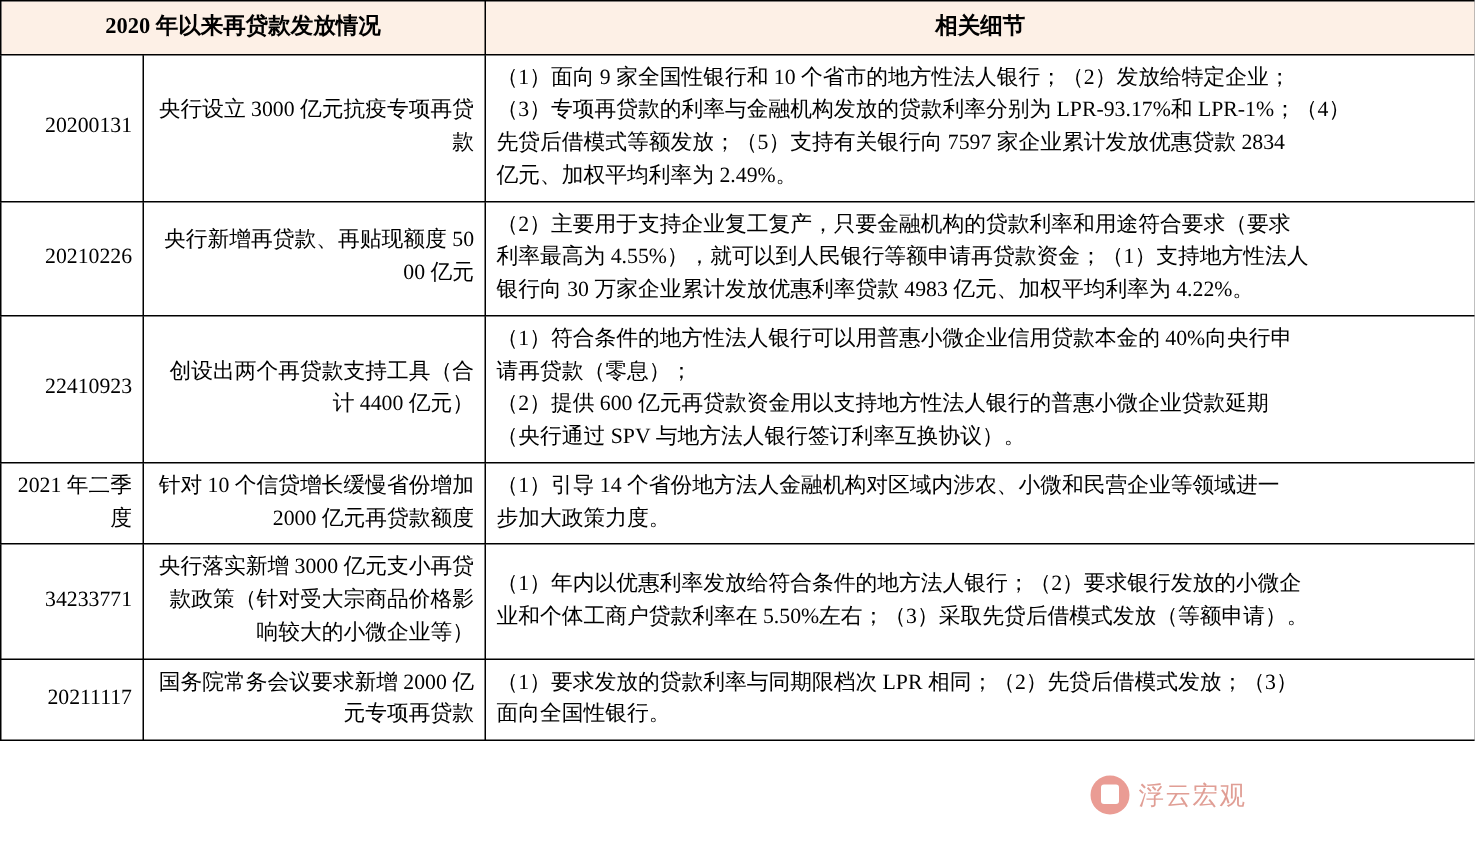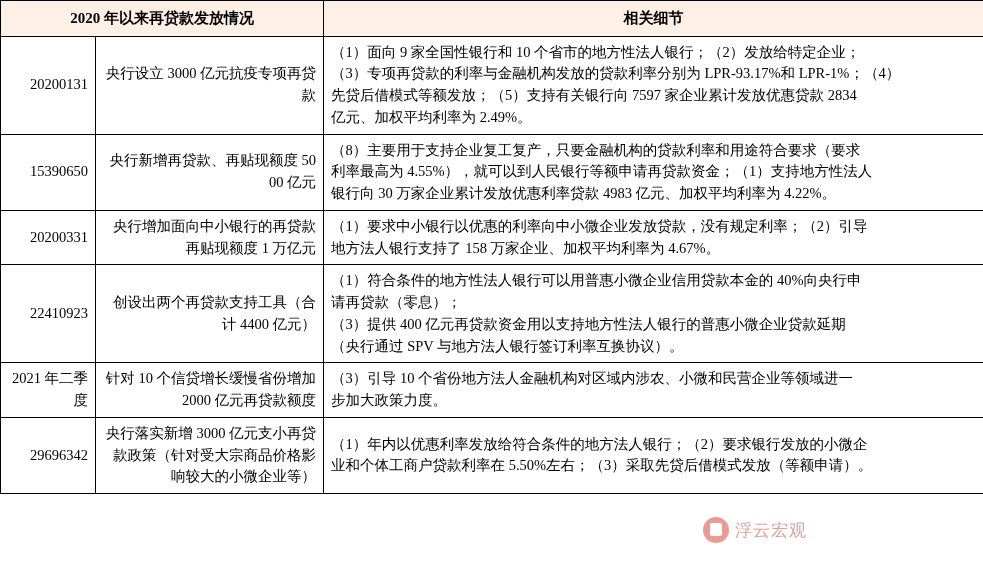--- a/index.html
+++ b/index.html
@@ -61,21 +61,21 @@
   }
   td.detail-cell {
     text-align: left;
     font-size: 14.5px;
     line-height: 1.62;
   }
   .detail-line { display: block; }
 
   .watermark {
     position: absolute;
-    right: 24px;
+    right: 0;
     bottom: 14px;
     width: 210px;
     height: 40px;
     pointer-events: none;
     opacity: 0.55;
     display: flex;
     align-items: center;
     justify-content: flex-end;
     gap: 6px;
   }
@@ -130,67 +130,67 @@
         <td class="title-cell">央行设立 3000 亿元抗疫专项再贷款</td>
         <td class="detail-cell">
           <span class="detail-line">（1）面向 9 家全国性银行和 10 个省市的地方性法人银行；（2）发放给特定企业；</span>
           <span class="detail-line">（3）专项再贷款的利率与金融机构发放的贷款利率分别为 LPR-93.17%和 LPR-1%；（4）</span>
           <span class="detail-line">先贷后借模式等额发放；（5）支持有关银行向 7597 家企业累计发放优惠贷款 2834</span>
           <span class="detail-line">亿元、加权平均利率为 2.49%。</span>
         </td>
       </tr>
 
       <tr>
-        <td class="date-cell">15390650</td>
+        <td class="date-cell">20210226</td>
         <td class="title-cell">央行新增再贷款、再贴现额度 5000 亿元</td>
         <td class="detail-cell">
-          <span class="detail-line">（8）主要用于支持企业复工复产，只要金融机构的贷款利率和用途符合要求（要求</span>
+          <span class="detail-line">（2）主要用于支持企业复工复产，只要金融机构的贷款利率和用途符合要求（要求</span>
           <span class="detail-line">利率最高为 4.55%），就可以到人民银行等额申请再贷款资金；（1）支持地方性法人</span>
           <span class="detail-line">银行向 30 万家企业累计发放优惠利率贷款 4983 亿元、加权平均利率为 4.22%。</span>
         </td>
       </tr>
 
-      <tr>
-        <td class="date-cell">20200331</td>
-        <td class="title-cell">央行增加面向中小银行的再贷款再贴现额度 1 万亿元</td>
-        <td class="detail-cell">
-          <span class="detail-line">（1）要求中小银行以优惠的利率向中小微企业发放贷款，没有规定利率；（2）引导</span>
-          <span class="detail-line">地方法人银行支持了 158 万家企业、加权平均利率为 4.67%。</span>
-        </td>
-      </tr>
 
       <tr>
         <td class="date-cell">22410923</td>
         <td class="title-cell">创设出两个再贷款支持工具（合计 4400 亿元）</td>
         <td class="detail-cell">
           <span class="detail-line">（1）符合条件的地方性法人银行可以用普惠小微企业信用贷款本金的 40%向央行申</span>
           <span class="detail-line">请再贷款（零息）；</span>
-          <span class="detail-line">（3）提供 400 亿元再贷款资金用以支持地方性法人银行的普惠小微企业贷款延期</span>
+          <span class="detail-line">（2）提供 600 亿元再贷款资金用以支持地方性法人银行的普惠小微企业贷款延期</span>
           <span class="detail-line">（央行通过 SPV 与地方法人银行签订利率互换协议）。</span>
         </td>
       </tr>
 
       <tr>
         <td class="date-cell">2021 年二季度</td>
         <td class="title-cell">针对 10 个信贷增长缓慢省份增加 2000 亿元再贷款额度</td>
         <td class="detail-cell">
-          <span class="detail-line">（3）引导 10 个省份地方法人金融机构对区域内涉农、小微和民营企业等领域进一</span>
+          <span class="detail-line">（1）引导 14 个省份地方法人金融机构对区域内涉农、小微和民营企业等领域进一</span>
           <span class="detail-line">步加大政策力度。</span>
         </td>
       </tr>
 
       <tr>
-        <td class="date-cell">29696342</td>
+        <td class="date-cell">34233771</td>
         <td class="title-cell">央行落实新增 3000 亿元支小再贷款政策（针对受大宗商品价格影响较大的小微企业等）</td>
         <td class="detail-cell">
           <span class="detail-line">（1）年内以优惠利率发放给符合条件的地方法人银行；（2）要求银行发放的小微企</span>
           <span class="detail-line">业和个体工商户贷款利率在 5.50%左右；（3）采取先贷后借模式发放（等额申请）。</span>
         </td>
       </tr>
 
+      <tr>
+        <td class="date-cell">20211117</td>
+        <td class="title-cell">国务院常务会议要求新增 2000 亿元专项再贷款</td>
+        <td class="detail-cell">
+          <span class="detail-line">（1）要求发放的贷款利率与同期限档次 LPR 相同；（2）先贷后借模式发放；（3）</span>
+          <span class="detail-line">面向全国性银行。</span>
+        </td>
+      </tr>
 
     </tbody>
   </table>
 
   <div class="watermark">
     <span class="wm-circle"></span>
     <span class="wm-text">浮云宏观</span>
   </div>
 
 </div>

